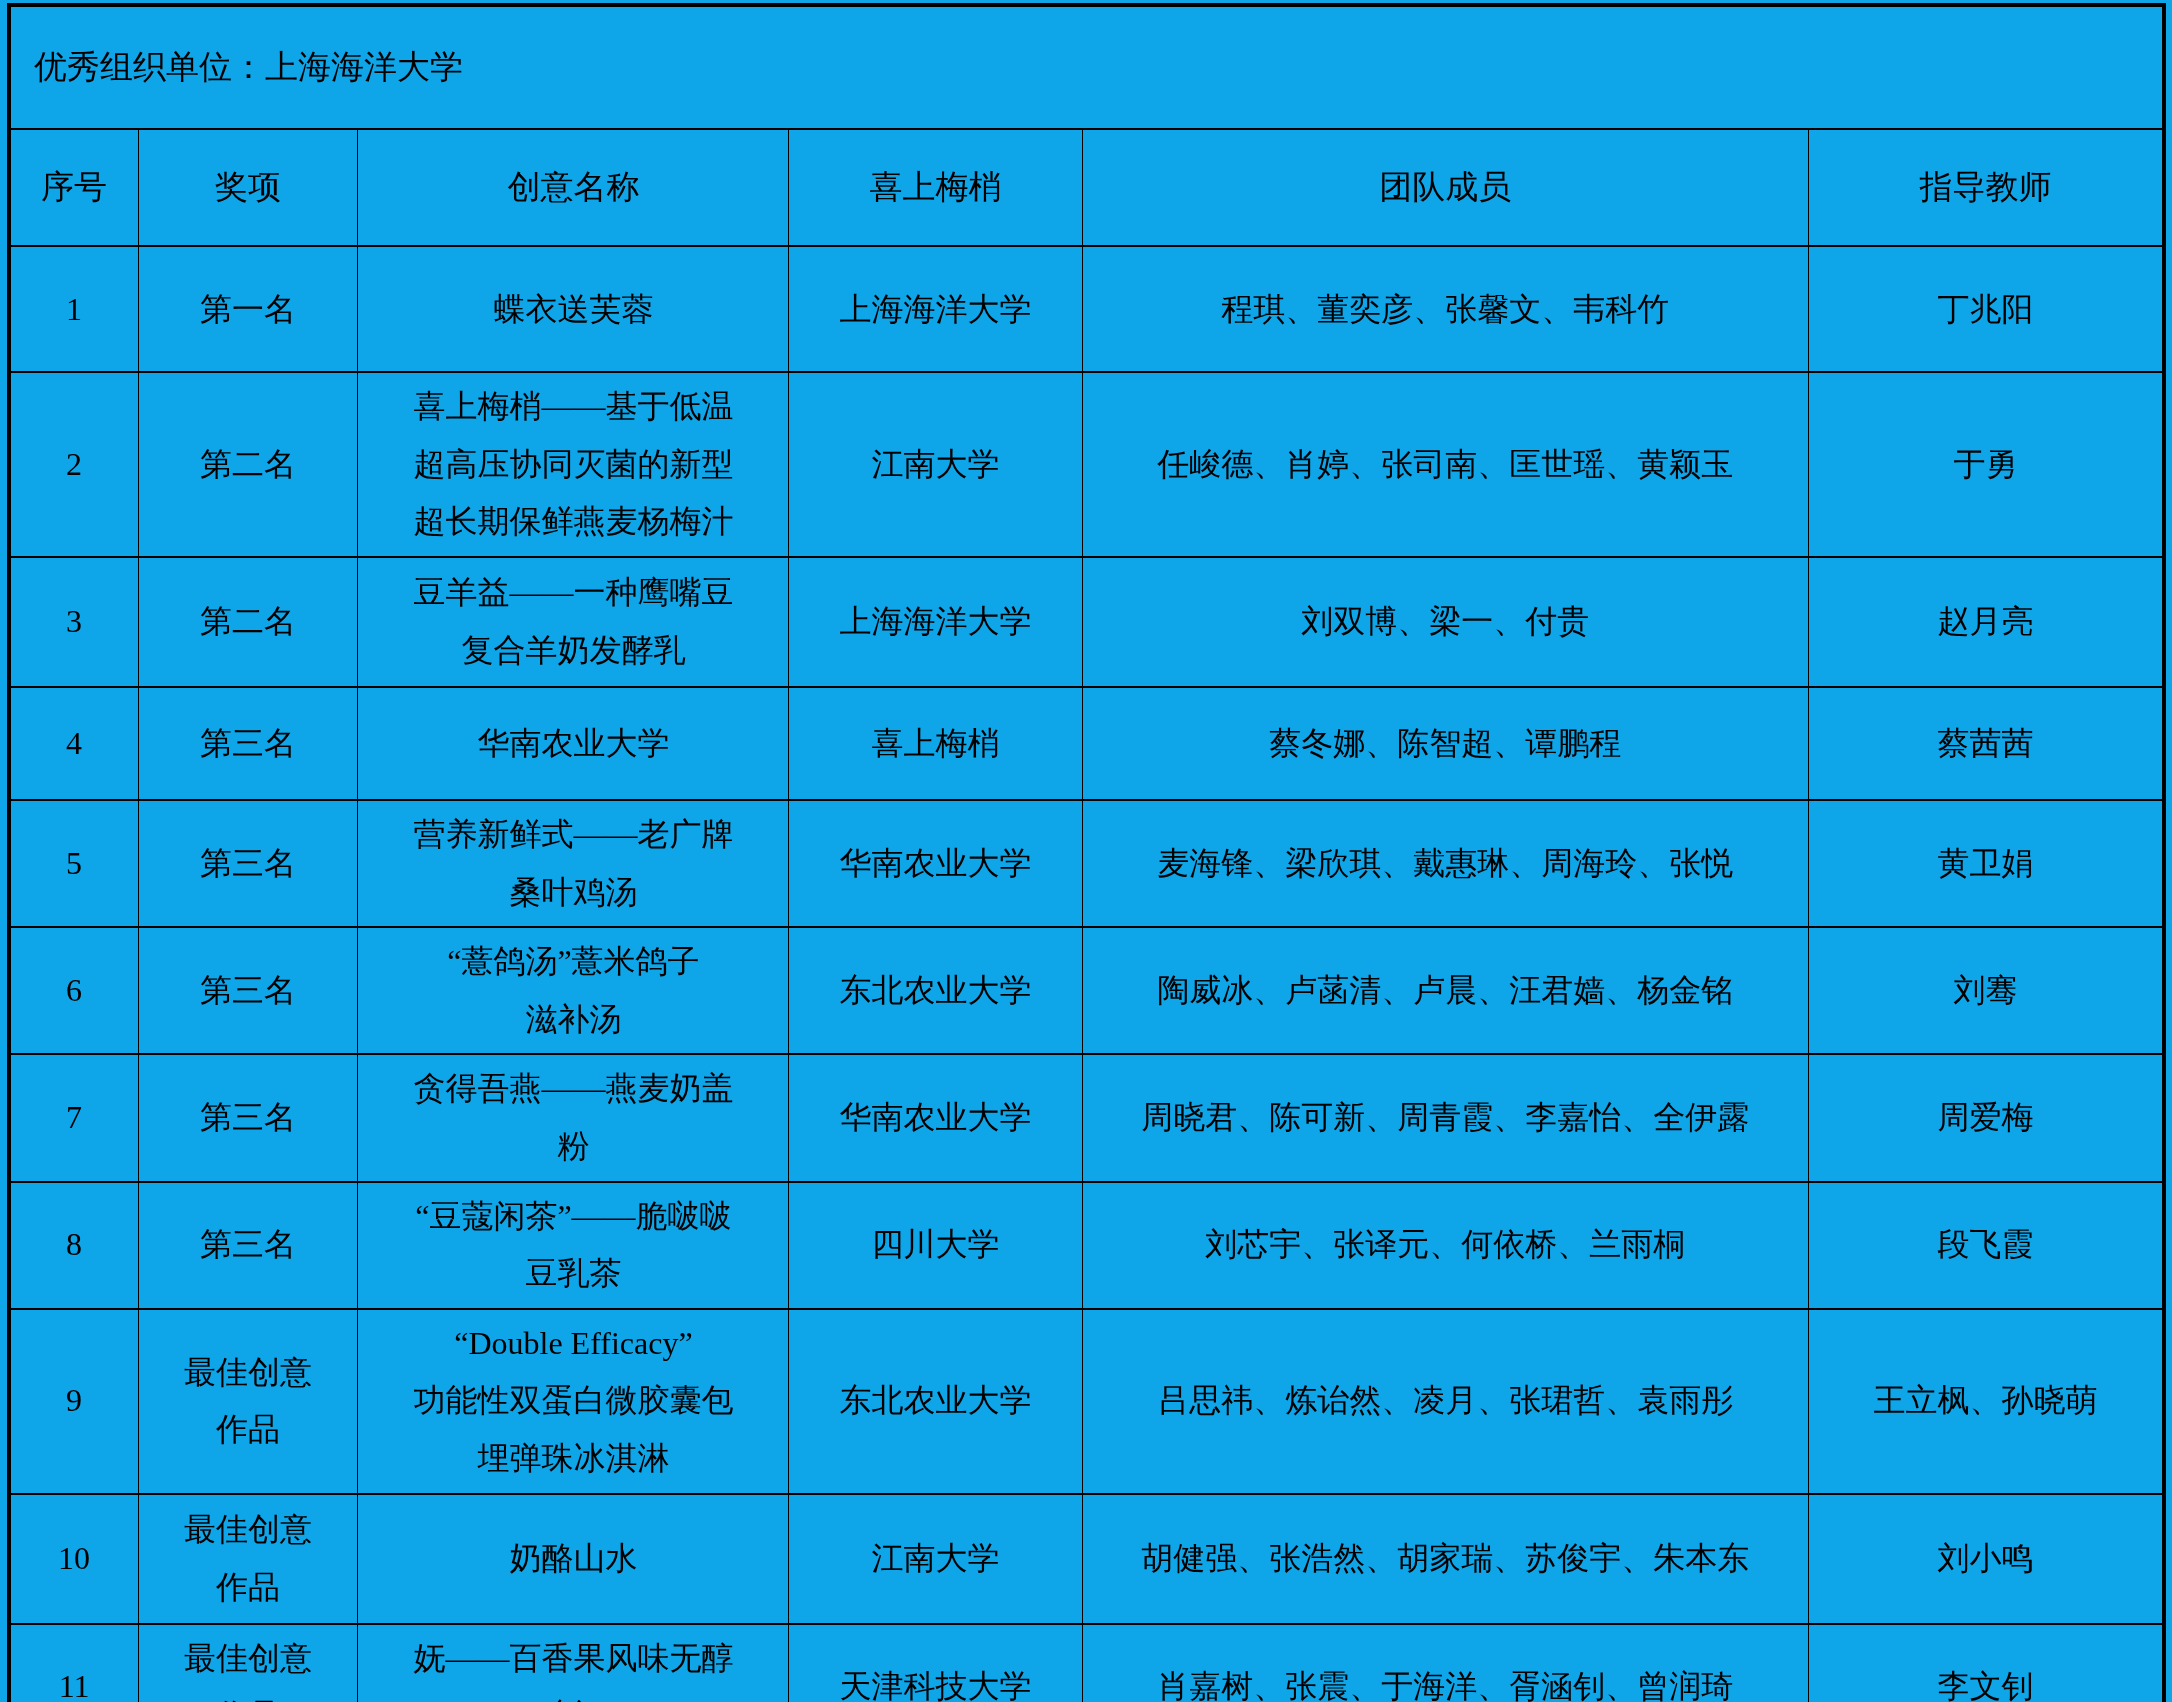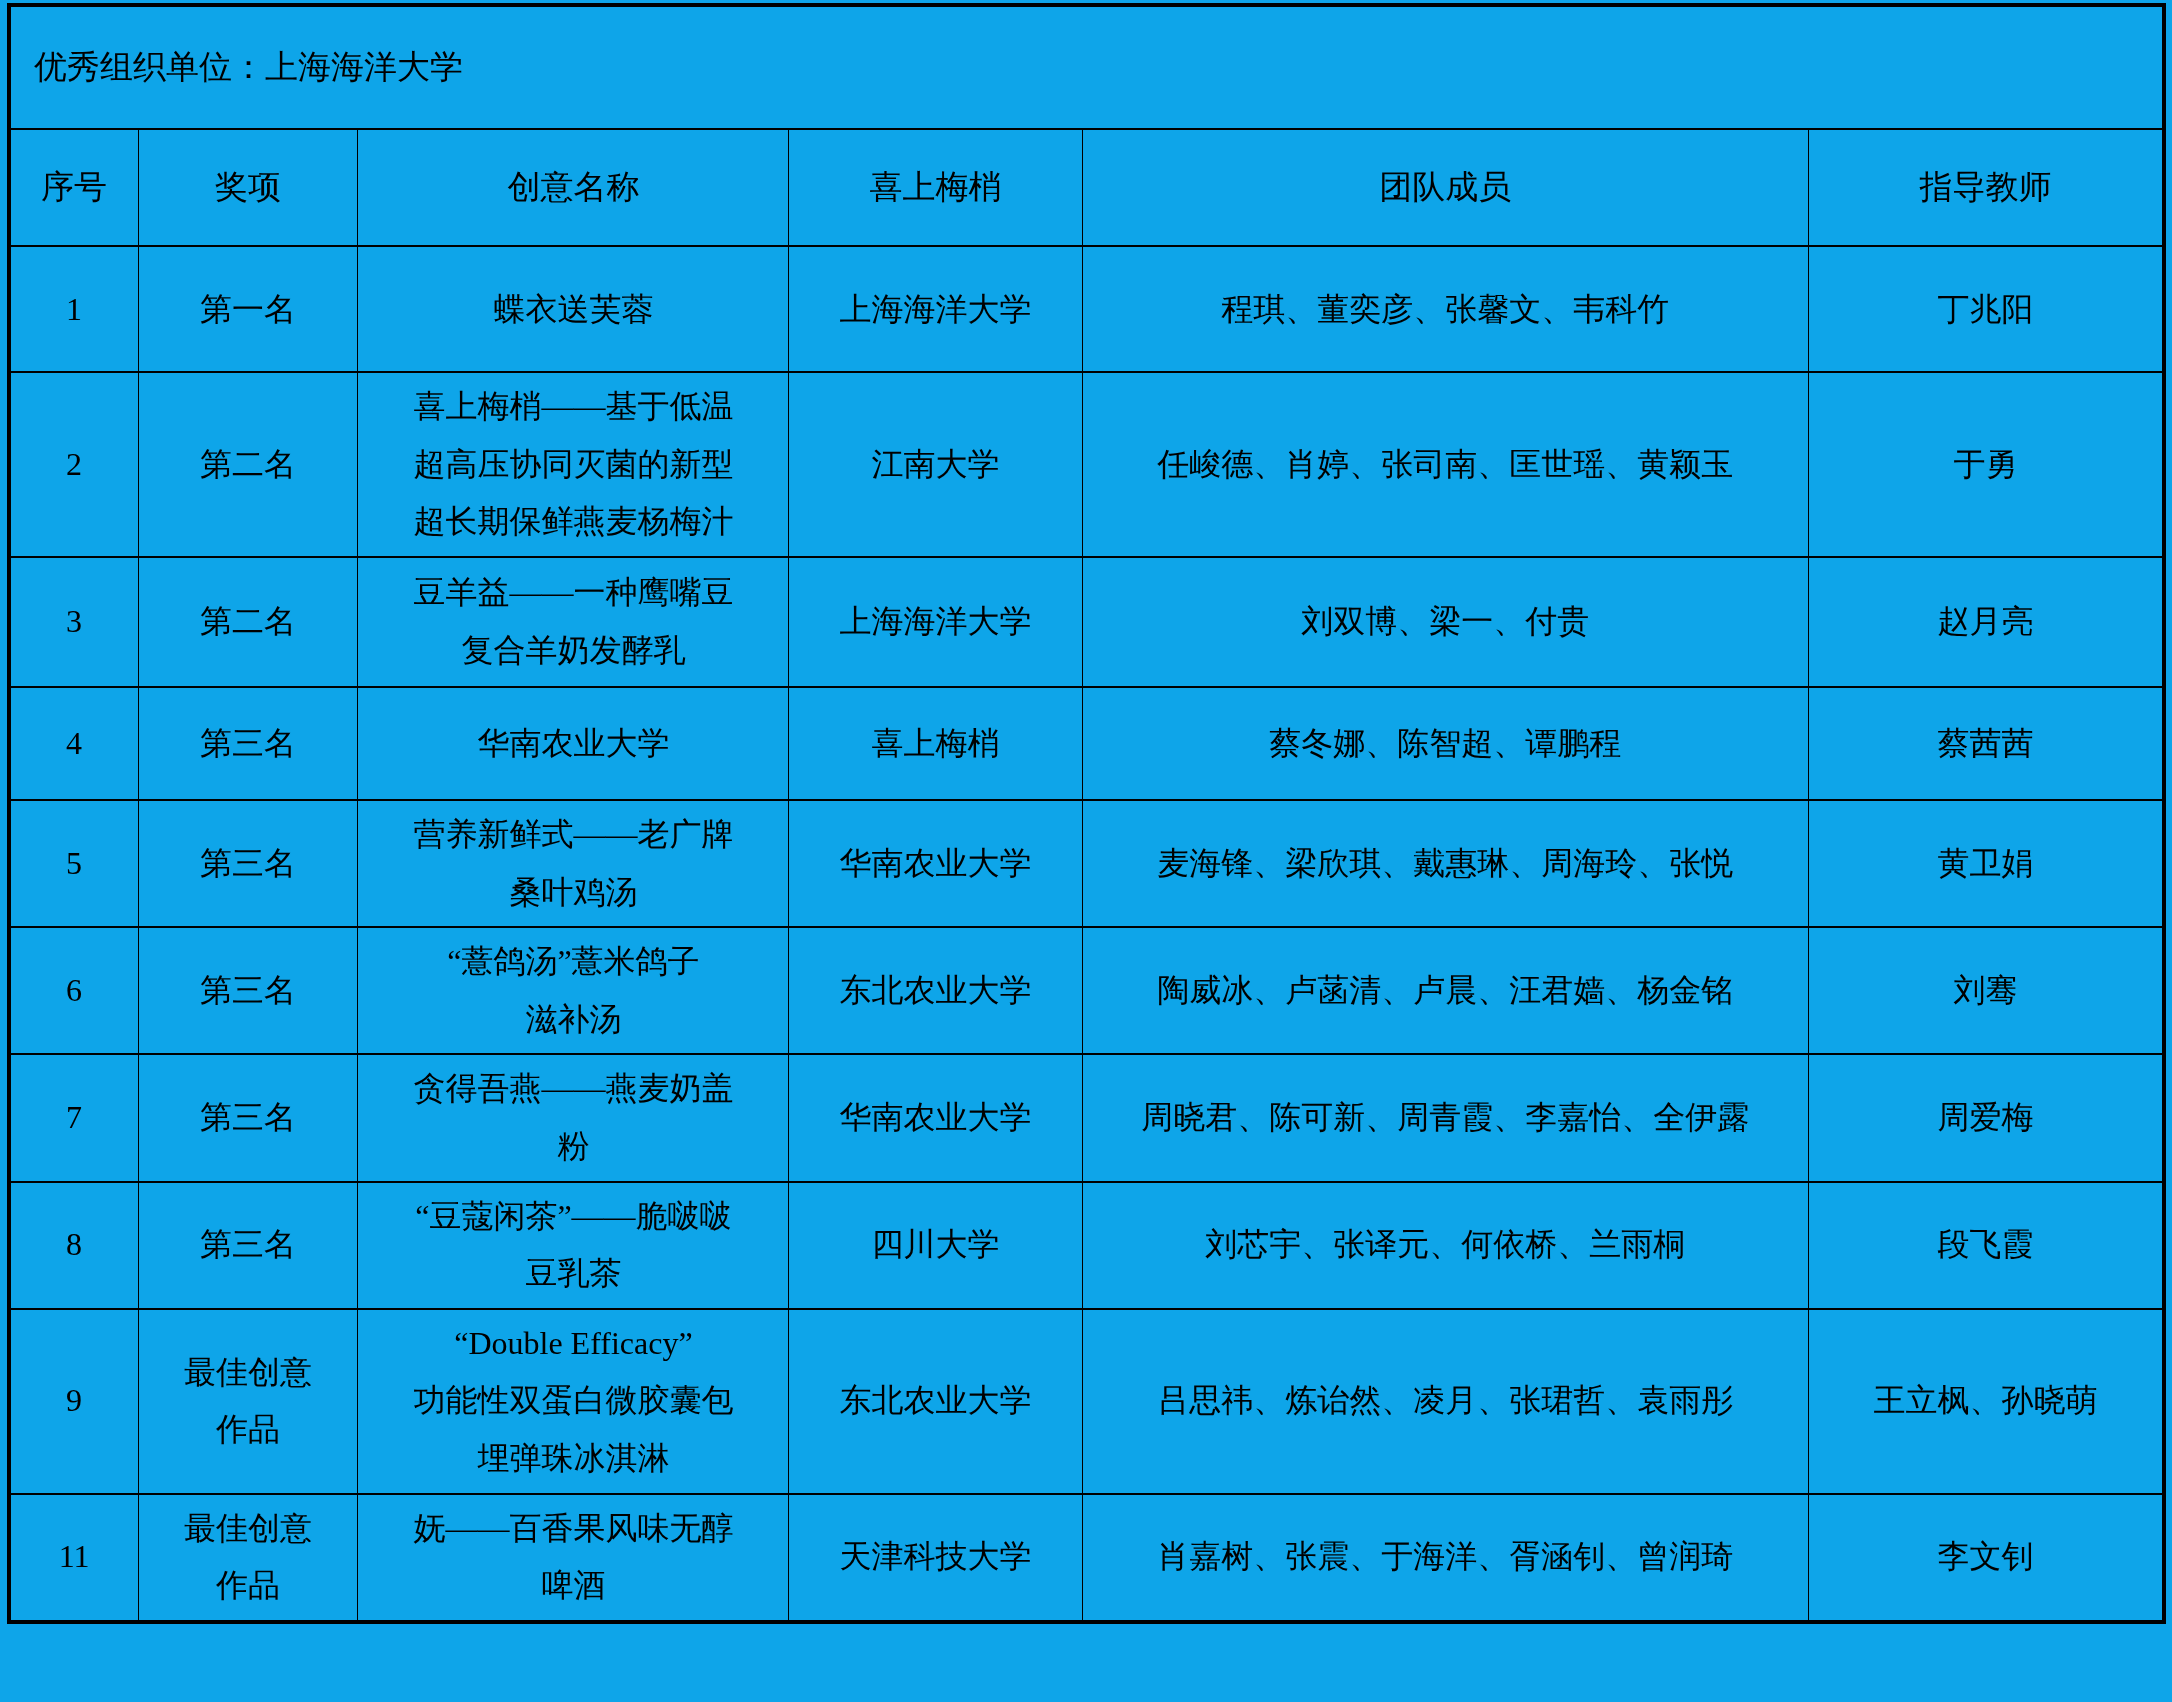--- a/index.html
+++ b/index.html
@@ -175,20 +175,29 @@
       <td>最佳创意
 作品</td>
       <td>“Double Efficacy”
 功能性双蛋白微胶囊包
 埋弹珠冰淇淋</td>
       <td>东北农业大学</td>
       <td>吕思祎、炼诒然、凌月、张珺哲、袁雨彤</td>
       <td>王立枫、孙晓萌</td>
     </tr>
 
+    <tr class="r10">
+      <td>10</td>
+      <td>最佳创意
+作品</td>
+      <td>奶酪山水</td>
+      <td>江南大学</td>
+      <td>胡健强、张浩然、胡家瑞、苏俊宇、朱本东</td>
+      <td>刘小鸣</td>
+    </tr>
 
     <tr class="r11">
       <td>11</td>
       <td>最佳创意
 作品</td>
       <td>妩——百香果风味无醇
 啤酒</td>
       <td>天津科技大学</td>
       <td>肖嘉树、张震、于海洋、胥涵钊、曾润琦</td>
       <td>李文钊</td>

